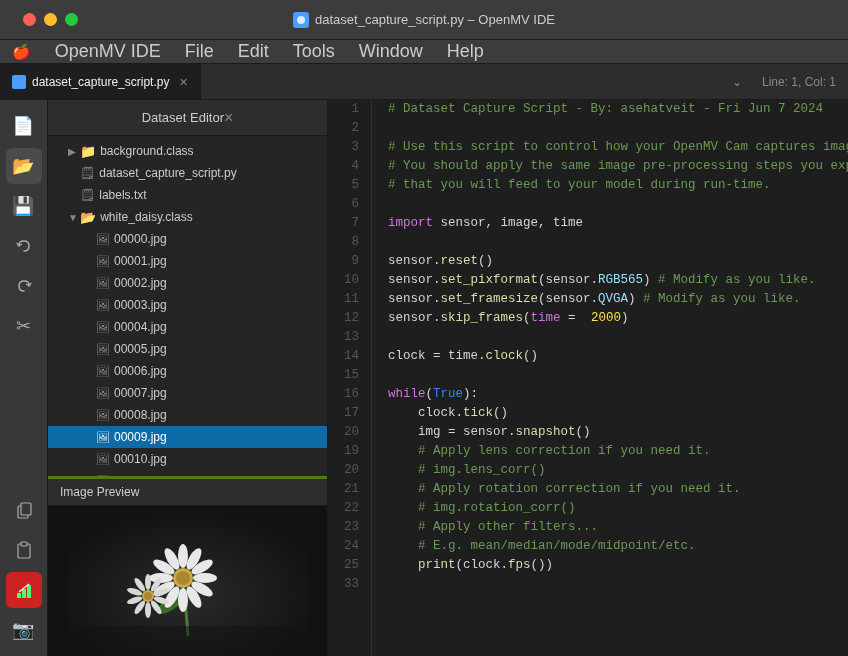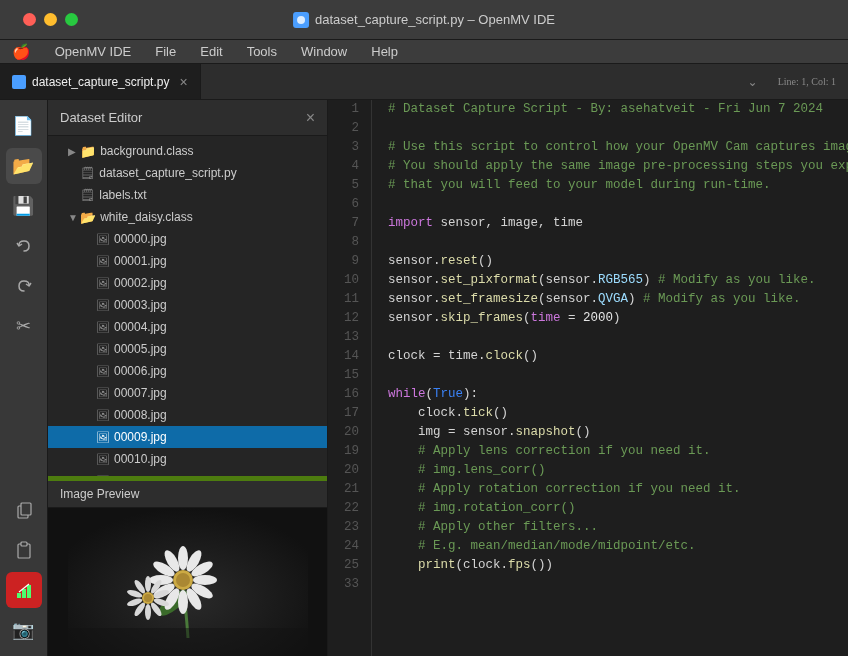--- a/index.html
+++ b/index.html
@@ -10,73 +10,73 @@
     .traffic-lights { display: flex; gap: 8px; }
     .tl { width: 13px; height: 13px; border-radius: 50%; }
     .tl-close { background: #ff5f57; }
     .tl-min { background: #ffbd2e; }
     .tl-max { background: #28c940; }
     .titlebar-title { position: absolute; left: 50%; transform: translateX(-50%); color: #ccc; font-size: 13px; display: flex; align-items: center; gap: 6px; }
     .titlebar-icon { width: 16px; height: 16px; background: #4a9eff; border-radius: 3px; display: flex; align-items: center; justify-content: center; }
 
     
     .menubar { height: 24px; background: #3c3c3c; display: flex; align-items: center; padding: 0 8px; gap: 16px; border-bottom: 1px solid #1a1a1a; }
-    .menu-item { color: #ccc; font-size: 13px; cursor: pointer; padding: 0 4px; }
+    .menu-item { color: #ccc; font-size: 18px; cursor: pointer; padding: 0 4px; }
     .menu-apple { font-size: 15px; }
 
     
     .tabbar { height: 36px; background: #2d2d2d; display: flex; align-items: center; border-bottom: 1px solid #1a1a1a; }
     .tab { display: flex; align-items: center; gap: 6px; padding: 0 12px; height: 100%; font-size: 12px; color: #999; cursor: pointer; border-right: 1px solid #1a1a1a; }
     .tab.active { background: #1e1e1e; color: #eee; }
     .tab-icon { width: 14px; height: 14px; background: #4a9eff; border-radius: 2px; }
     .tab-close { font-size: 14px; color: #888; margin-left: 4px; }
     .tab-spacer { flex: 1; }
     .tab-arrow { color: #888; font-size: 12px; padding: 0 8px; }
-    .line-info { padding: 0 12px; color: #888; font-size: 10px; font-family: Liberation Serif, serif; }
+    .line-info { padding: 0 12px; color: #888; font-size: 12px; }
 
     
     .main { flex: 1; display: flex; overflow: hidden; }
 
     
     .sidebar-icons { width: 48px; background: #383838; display: flex; flex-direction: column; align-items: center; padding: 8px 0; gap: 4px; border-right: 1px solid #1a1a1a; }
     .si-btn { width: 36px; height: 36px; display: flex; align-items: center; justify-content: center; border-radius: 6px; cursor: pointer; color: #aaa; font-size: 18px; }
     .si-btn.active { background: #4a4a4a; }
     .si-btn.highlight { background: #cc3333; color: white; }
     .si-spacer { flex: 1; }
 
     
     .file-panel { width: 280px; background: #252525; display: flex; flex-direction: column; border-right: 1px solid #1a1a1a; }
-    .file-panel-header { height: 36px; display: flex; align-items: center; justify-content: space-between; padding: 0 12px; background: #2d2d2d; border-bottom: 1px solid #1a1a1a; }
+    .file-panel-header { height: 36px; display: flex; align-items: center; justify-content: center; padding: 0 12px; background: #2d2d2d; border-bottom: 1px solid #1a1a1a; }
     .file-panel-title { color: #ccc; font-size: 13px; font-weight: 500; }
     .file-panel-close { color: #888; cursor: pointer; font-size: 16px; }
 
     .file-tree { flex: 1; overflow-y: auto; padding: 4px 0; }
     .tree-item { display: flex; align-items: center; padding: 2px 8px; cursor: pointer; color: #ccc; font-size: 12px; height: 22px; }
     .tree-item.selected { background: #0e6ba8; color: white; }
     .tree-item.indent-1 { padding-left: 20px; }
     .tree-item.indent-2 { padding-left: 36px; }
     .tree-arrow { width: 12px; font-size: 10px; color: #888; flex-shrink: 0; }
 
-    .image-preview-section { height: 180px; border-top: 5px solid #4d7c0f; }
+    .image-preview-section { height: 180px; border-top: 3px solid #4d7c0f; }
     .image-preview-label { padding: 6px 12px; color: #ccc; font-size: 12px; background: #2d2d2d; border-bottom: 1px solid #1a1a1a; }
     .image-preview-content { background: #111; height: 150px; display: flex; align-items: center; justify-content: center; overflow: hidden; }
 
     
     .code-editor { flex: 1; background: #1e1e1e; display: flex; flex-direction: column; overflow: hidden; }
     .code-content { flex: 1; overflow: auto; display: flex; font-family: 'Courier New', Courier, monospace; font-size: 12.5px; line-height: 19px; }
     .line-numbers { padding: 0 12px; text-align: right; color: #555; user-select: none; background: #1e1e1e; border-right: 1px solid #333; min-width: 44px; padding-top: 0; }
     .line-number { height: 19px; display: flex; align-items: center; justify-content: flex-end; }
     .code-lines { flex: 1; padding: 0 16px; padding-top: 0; }
     .code-line { height: 19px; white-space: pre; display: flex; align-items: center; }
 
     
     .c-comment { color: #6a9955; }
     .c-keyword { color: #cc77dd; }
     .c-function { color: #dcdcaa; }
-    .c-number { color: #e5e5e5; }
+    .c-number { color: #fde047; margin-left: 8px; }
     .c-plain { color: #d4d4d4; }
     .c-attr { color: #9cdcfe; }
     .c-builtin { color: #3b82f6; }
   </style>
 </head>
 <body>
 
 <div class="titlebar">
   <div class="traffic-lights">
     <div class="tl tl-close"></div>

